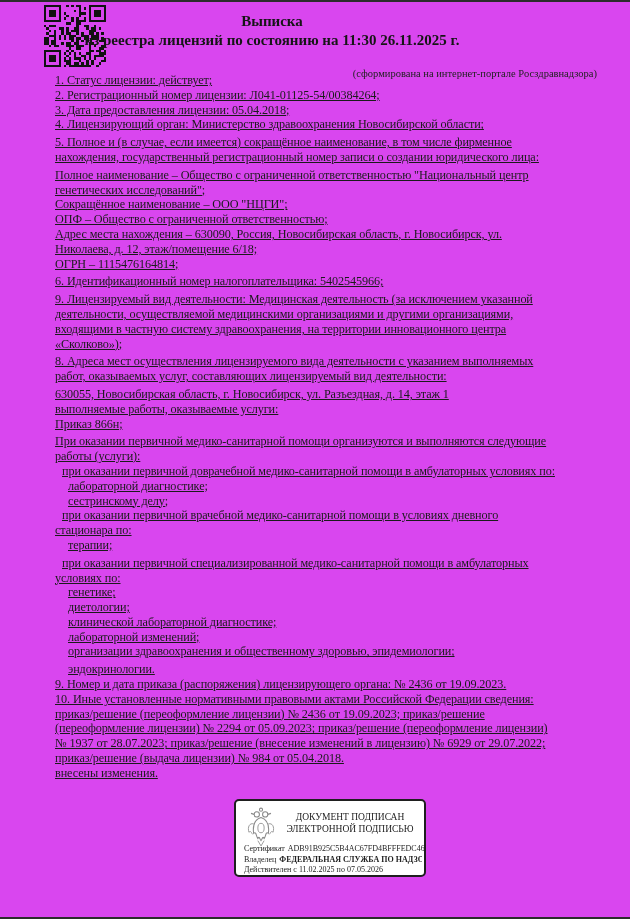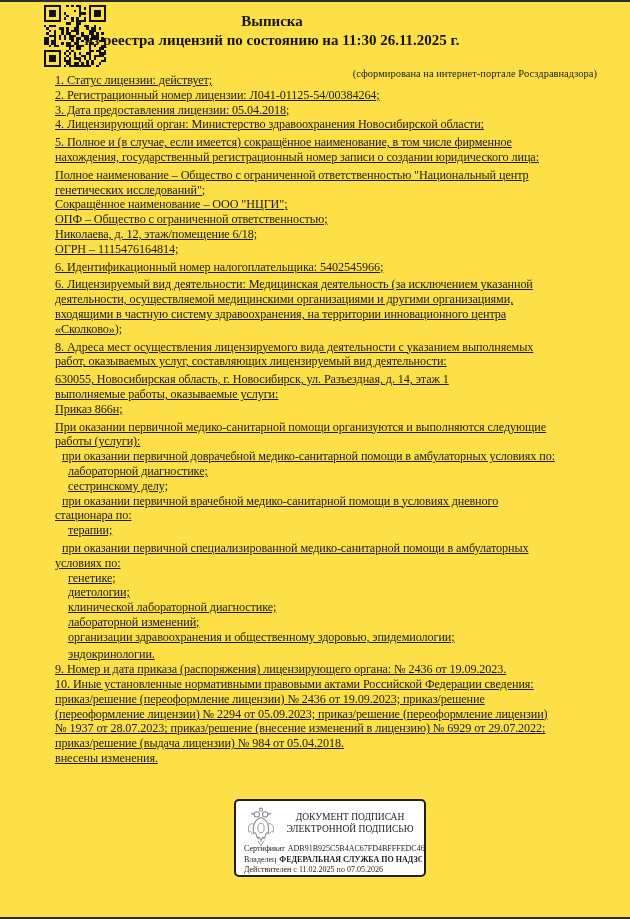--- a/index.html
+++ b/index.html
@@ -1,18 +1,18 @@
 <!DOCTYPE html>
 <html><head>
 <meta charset="utf-8">
 <style>
   html,body{margin:0;padding:0;}
   body{width:630px;height:919px;background:#e9e9e9;}
   .page{
-    position:relative;width:630px;height:919px;background:#fde047;
+    position:relative;width:630px;height:919px;background:#d946ef;
     font-family:"Liberation Serif","DejaVu Serif",serif;color:#1b1b1b;
     overflow:hidden;
   }
   .edge{position:absolute;left:0;width:630px;height:2px;background:#2c2c2c;}
   .edge.top{top:0;}
   .edge.bottom{bottom:0;}
 
   .qr{position:absolute;left:44px;top:4px;width:62px;height:64px;}
   .qr svg{width:100%;height:100%;shape-rendering:crispEdges;fill:#111;}
 
@@ -365,24 +365,25 @@
       <div class="line ind0">1. Статус лицензии: действует;</div>
       <div class="line ind0">2. Регистрационный номер лицензии: Л041-01125-54/00384264;</div>
       <div class="line ind0">3. Дата предоставления лицензии: 05.04.2018;</div>
       <div class="line ind0">4. Лицензирующий орган: Министерство здравоохранения Новосибирской области;</div>
       <div class="line ind0 gap">5. Полное и (в случае, если имеется) сокращённое наименование, в том числе фирменное</div>
       <div class="line ind0">нахождения, государственный регистрационный номер записи о создании юридического лица:</div>
       <div class="line ind0 gap">Полное наименование – Общество с ограниченной ответственностью "Национальный центр</div>
       <div class="line ind0">генетических исследований";</div>
       <div class="line ind0">Сокращённое наименование – ООО "НЦГИ";</div>
       <div class="line ind0">ОПФ – Общество с ограниченной ответственностью;</div>
+      <div class="line ind0">Адрес места нахождения – 630090, Россия, Новосибирская область, г. Новосибирск, ул.</div>
       <div class="line ind0">Николаева, д. 12, этаж/помещение 6/18;</div>
       <div class="line ind0">ОГРН – 1115476164814;</div>
       <div class="line ind0 gap">6. Идентификационный номер налогоплательщика: 5402545966;</div>
-      <div class="line ind0 gap">6. Лицензируемый вид деятельности: Медицинская деятельность (за исключением указанной</div>
+      <div class="line ind0 gap">9. Лицензируемый вид деятельности: Медицинская деятельность (за исключением указанной</div>
       <div class="line ind0">деятельности, осуществляемой медицинскими организациями и другими организациями,</div>
       <div class="line ind0">входящими в частную систему здравоохранения, на территории инновационного центра</div>
       <div class="line ind0">«Сколково»);</div>
       <div class="line ind0 gap">8. Адреса мест осуществления лицензируемого вида деятельности с указанием выполняемых</div>
       <div class="line ind0">работ, оказываемых услуг, составляющих лицензируемый вид деятельности:</div>
       <div class="line ind0 gap">630055, Новосибирская область, г. Новосибирск, ул. Разъездная, д. 14, этаж 1</div>
       <div class="line ind0">выполняемые работы, оказываемые услуги:</div>
       <div class="line ind0">Приказ 866н;</div>
       <div class="line ind0 gap">При оказании первичной медико-санитарной помощи организуются и выполняются следующие</div>
       <div class="line ind0">работы (услуги):</div>

